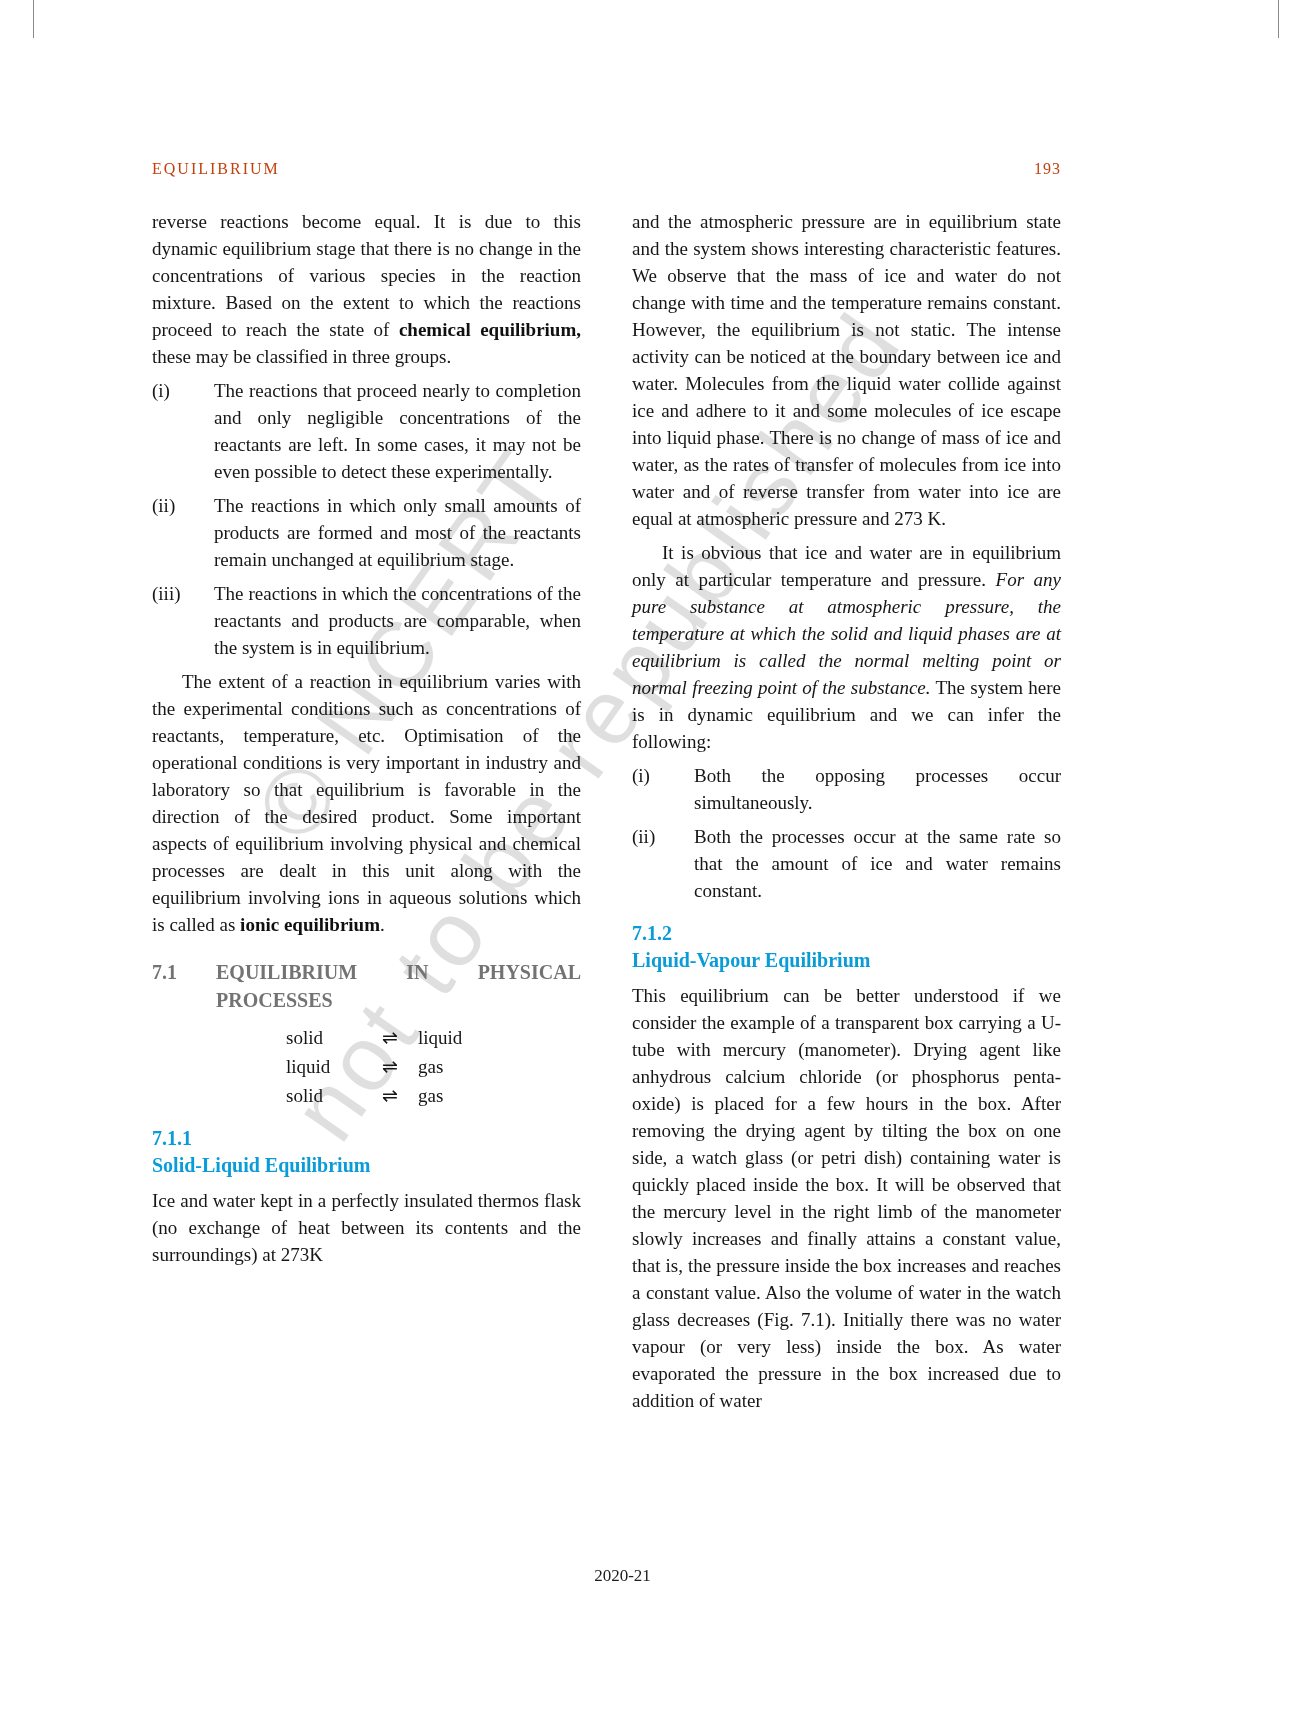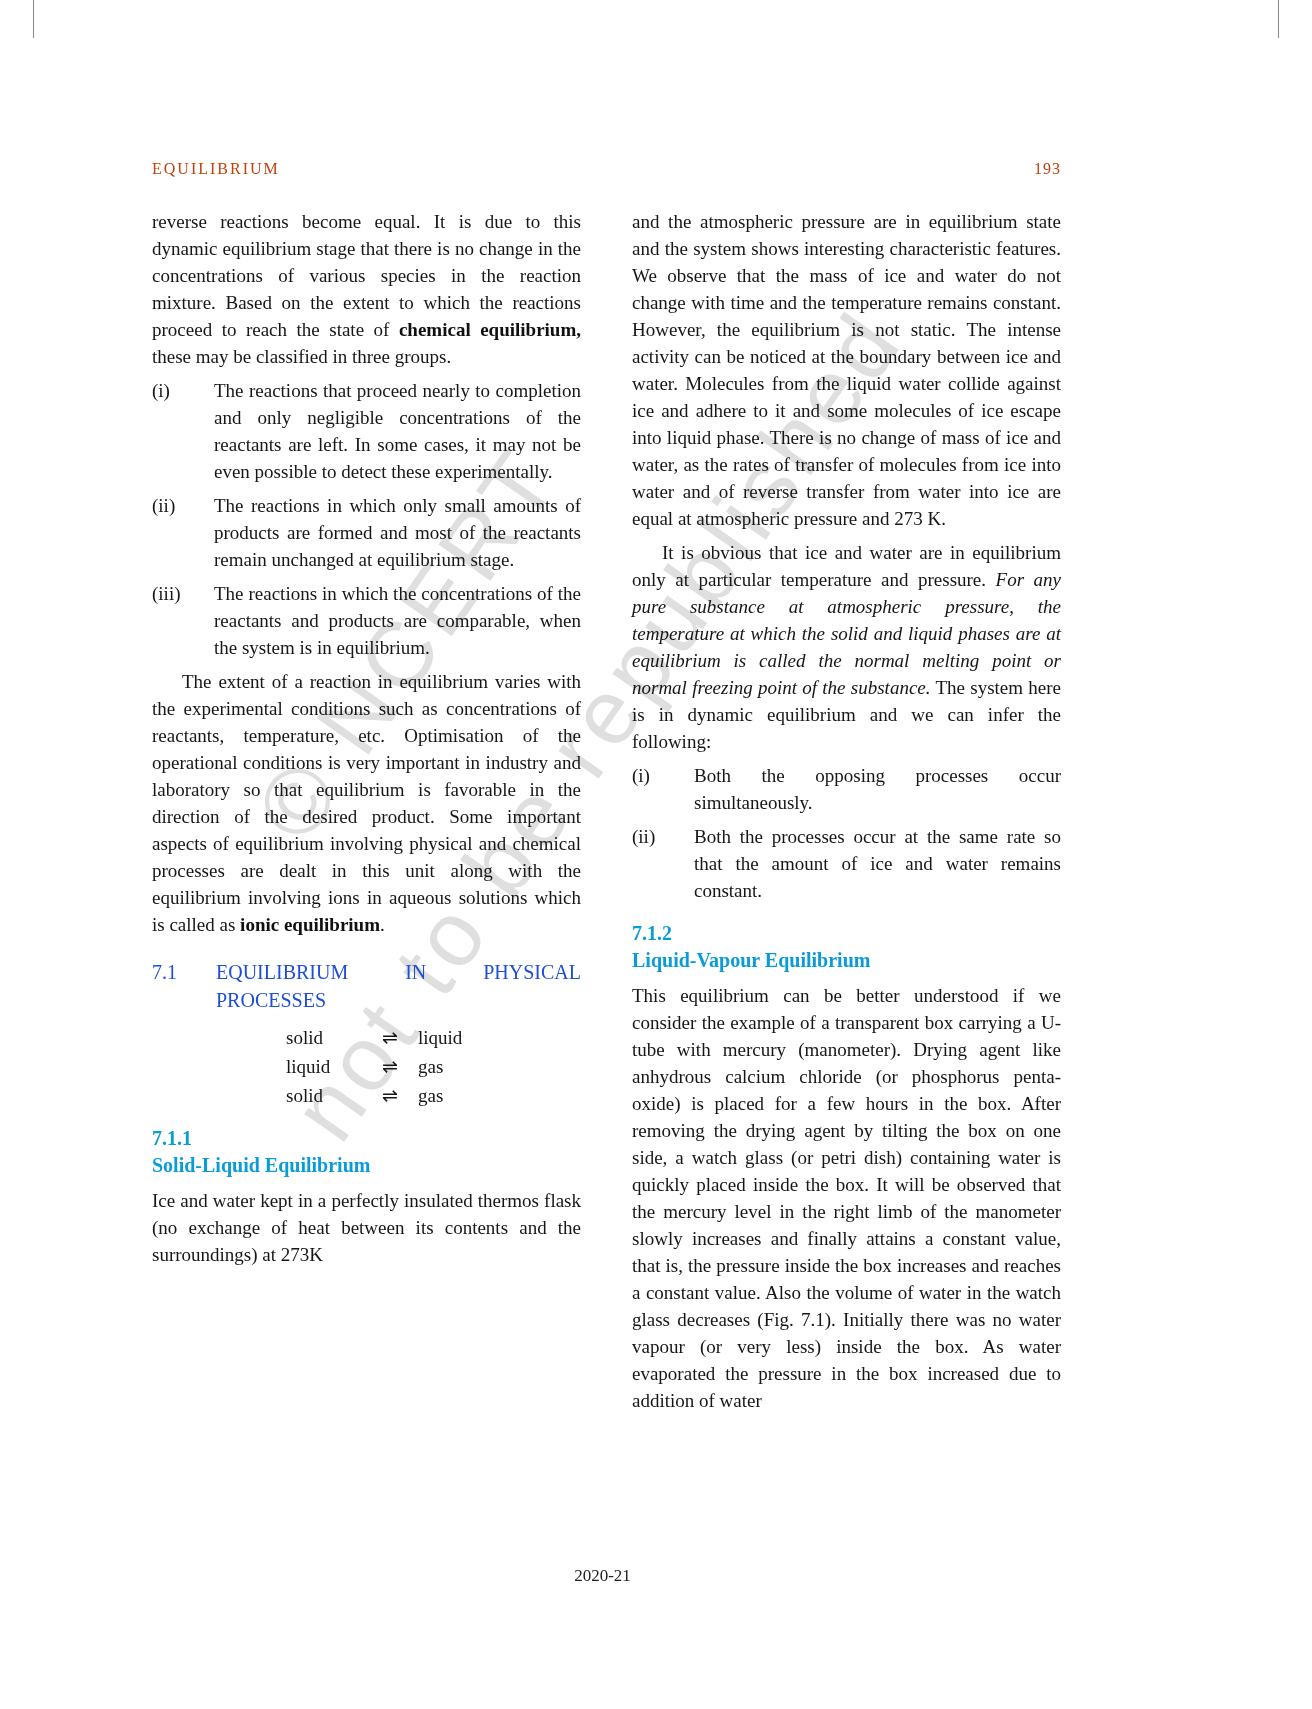--- a/index.html
+++ b/index.html
@@ -25,21 +25,21 @@
   .col { width:437px; font-size:19px; line-height:27px; text-align:justify; }
 
   p.para { margin:0 0 7px 0; }
   p.indent { text-indent:30px; }
   b { color:#101010; }
 
   .list-item { display:flex; margin:0 0 7px 0; }
   .list-label { flex:none; width:38px; }
   .list-text { flex:1; text-align:justify;margin-left:24px; }
 
-  .h1 { display:flex; color:#1d4ed8; font-weight:normal; font-size:20px; line-height:28px; margin:20px 0 10px 0; }
+  .h1 { display:flex; color:#737373; font-weight:bold; font-size:20px; line-height:28px; margin:20px 0 10px 0; }
   .h1 .hnum { flex:none; width:64px; }
   .h1 .htext { flex:1; }
   .h1 .hline1 { display:block; text-align:justify; text-align-last:justify; }
   .h1 .hline2 { display:block; }
 
   .h2 { display:flex; color:#0a9cd8; font-weight:bold; font-size:20px; line-height:27px; margin:16px 0 8px 0;flex-direction:column; }
   .h2 .hnum { flex:none; width:64px; }
 
   .equations { margin:6px 0 8px 134px; display:grid; grid-template-columns:76px 56px 84px; row-gap:2px; }
   .eq-left { text-align:left; }
@@ -50,21 +50,21 @@
     position:absolute; left:40px; top:500px; width:900px;
     transform:rotate(-55deg); transform-origin:center center;
     text-align:center;
     font-family:"Liberation Sans", sans-serif;
     font-size:92px; letter-spacing:6px; line-height:2.2;
     color:rgba(110,110,110,0.22);
     pointer-events:none; white-space:nowrap;
   }
 
   .page-footer {
-    position:absolute; left:148px; top:1566px; width:909px;
+    position:absolute; left:168px; top:1566px; width:909px;
     text-align:center; font-size:17px; color:#1e1e1e;
   }
 </style>
 </head>
 <body>
 
 <div class="page">
 
   <div class="crop-mark crop-left"></div>
   <div class="crop-mark crop-right"></div>

